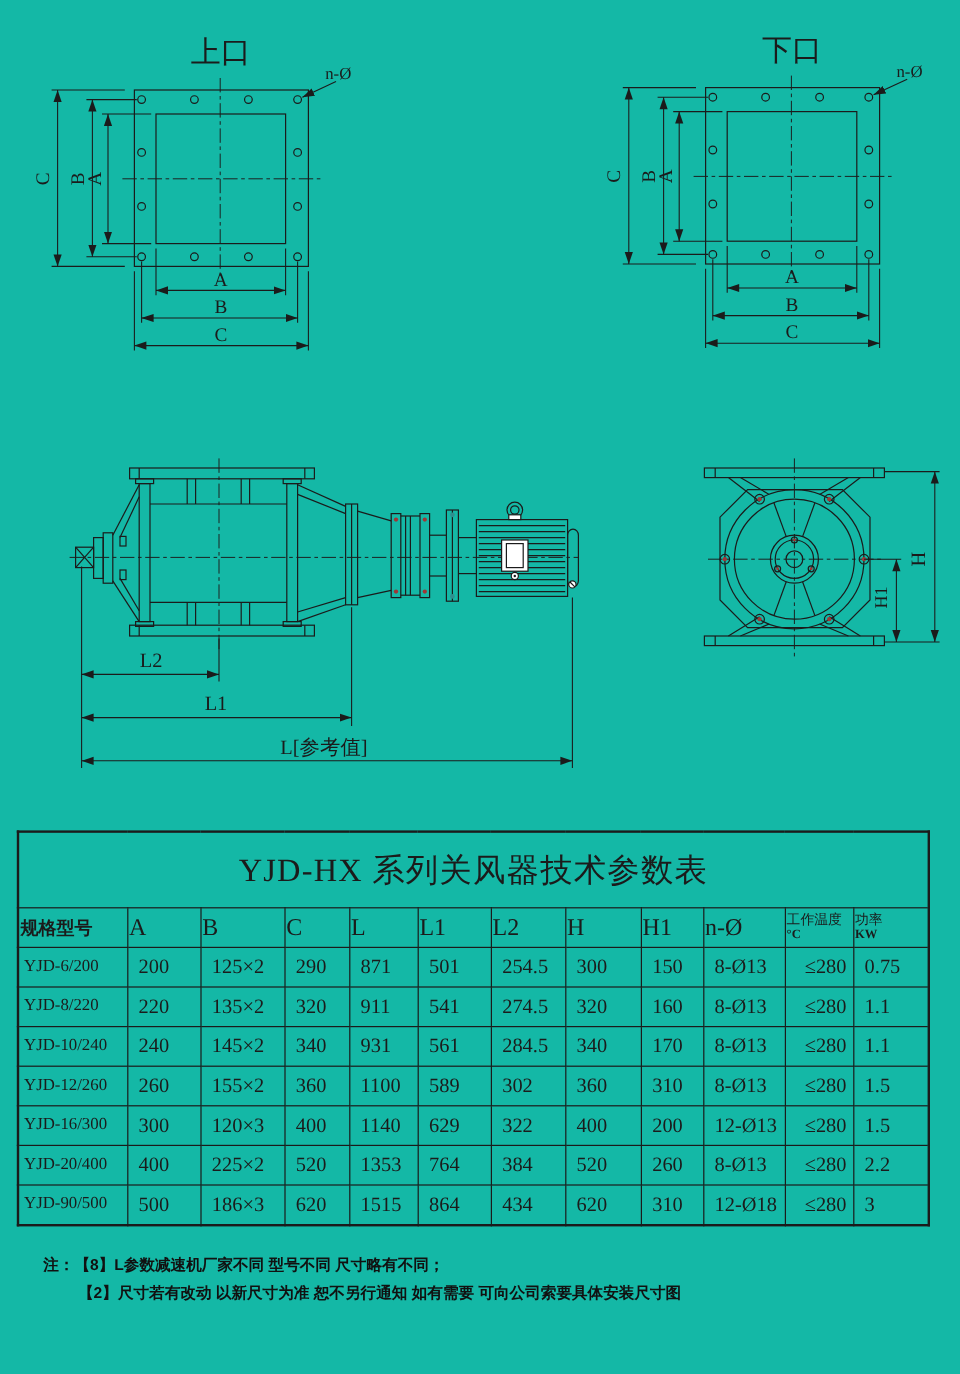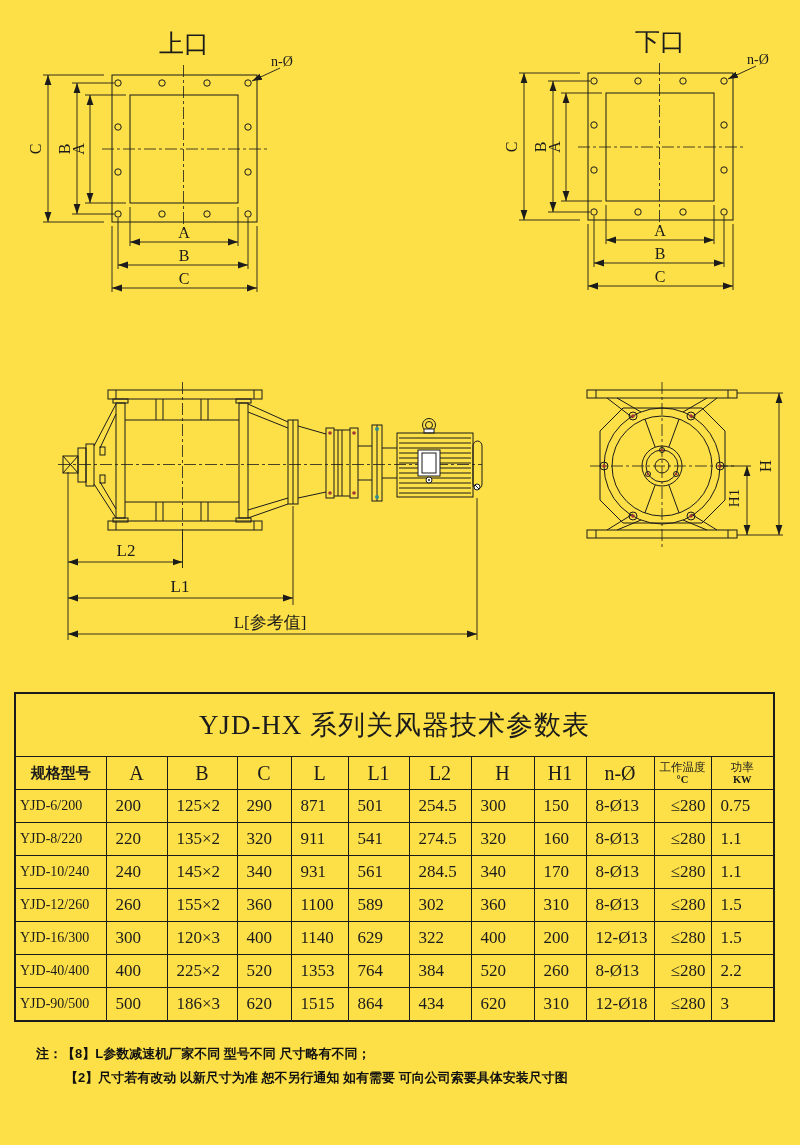--- a/index.html
+++ b/index.html
@@ -1,34 +1,34 @@
 <!DOCTYPE html>
 <html><head>
 <meta charset="utf-8">
 <style>
   html,body{margin:0;padding:0;background:#fff;}
-  .sheet{position:relative;width:800px;height:1145px;background:#fde047;overflow:hidden;
+  .sheet{position:relative;width:800px;height:1145px;background:#14b8a6;overflow:hidden;
          font-family:"Liberation Serif",serif;color:#1b1b1b;}
   svg.drawing{position:absolute;overflow:visible;}
   .drawing line,.drawing rect,.drawing circle,.drawing polygon,.drawing path{
       stroke:#1b1b1b;fill:none;stroke-width:1;}
   .drawing .cl{stroke-dasharray:12 3 3 3;stroke-width:0.8;}
   .drawing .dim line{stroke-width:0.9;}
   .drawing text{fill:#1b1b1b;stroke:none;font-family:"Liberation Serif",serif;}
   .drawing .rdot{fill:#a03636;stroke:none;}
   .drawing .tdot{fill:#2f8f8f;stroke:none;}
   .drawing .wfill{fill:#ffffff;}
   .drawing .blk{fill:#1b1b1b;stroke:none;}
 
   table.spec{position:absolute;left:14px;top:692px;width:759px;border-collapse:collapse;
       table-layout:fixed;border:2px solid #1b1b1b;}
   table.spec td{border:1px solid #1b1b1b;overflow:hidden;white-space:nowrap;}
   tr.title-row td{height:60px;text-align:center;font-size:27px;letter-spacing:1px;
       font-family:"Liberation Serif",serif;}
-  tr.header-row td{height:30px;text-align:center;font-size:20px;}
+  tr.header-row td{height:30px;text-align:left;font-size:20px;}
   tr.header-row td.model-h{font-size:15px;font-weight:bold;}
   tr.header-row td.stacked{font-size:11px;line-height:1.05;}
   tr.header-row td.stacked .h-main{font-size:11.5px;font-weight:normal;}
   tr.header-row td.stacked .h-sub{font-size:10.5px;font-weight:bold;}
   tr.data-row td{height:30px;font-size:17px;padding-left:9px;text-align:left;}
   tr.data-row td.model-cell{font-size:14px;padding-left:4px;}
   tr.data-row td.temp-cell{text-align:center;padding-left:12px;}
 
   .notes{position:absolute;left:36px;top:1042px;font-size:13px;line-height:24px;
       font-weight:bold;font-family:"Liberation Sans",sans-serif;color:#111;}
@@ -441,21 +441,21 @@
           <td>1140</td>
           <td>629</td>
           <td>322</td>
           <td>400</td>
           <td>200</td>
           <td>12-Ø13</td>
           <td class="temp-cell">≤280</td>
           <td>1.5</td>
         </tr>
         <tr class="data-row">
-          <td class="model-cell">YJD-40/400</td>
+          <td class="model-cell">YJD-20/400</td>
           <td>400</td>
           <td>225×2</td>
           <td>520</td>
           <td>1353</td>
           <td>764</td>
           <td>384</td>
           <td>520</td>
           <td>260</td>
           <td>8-Ø13</td>
           <td class="temp-cell">≤280</td>

